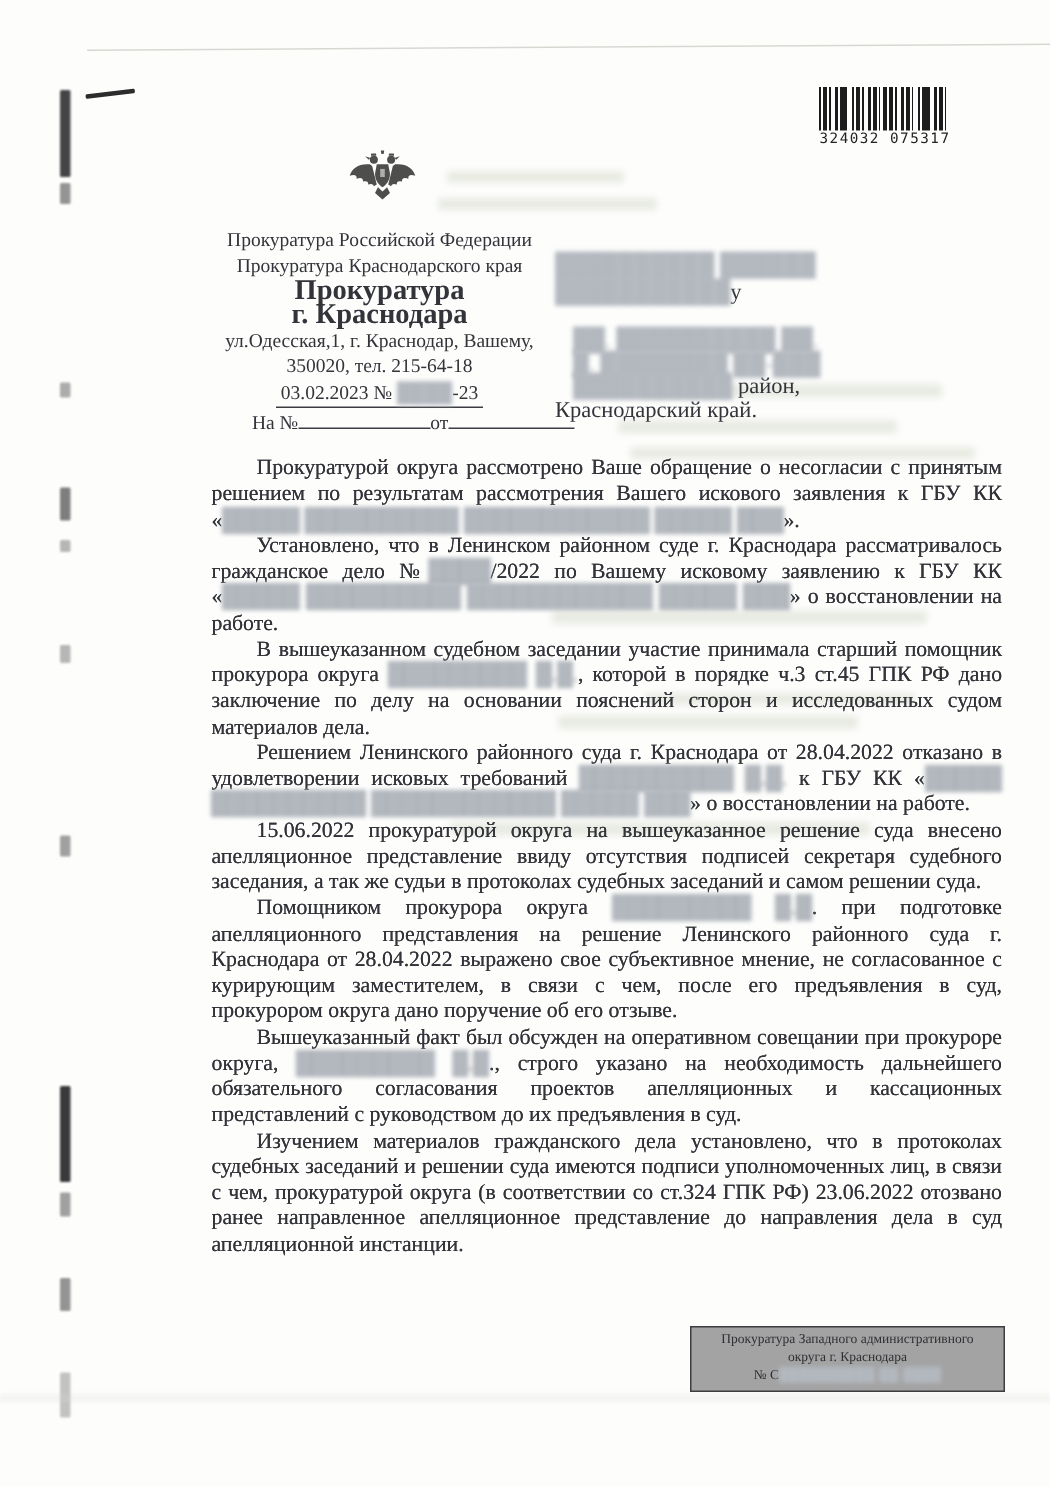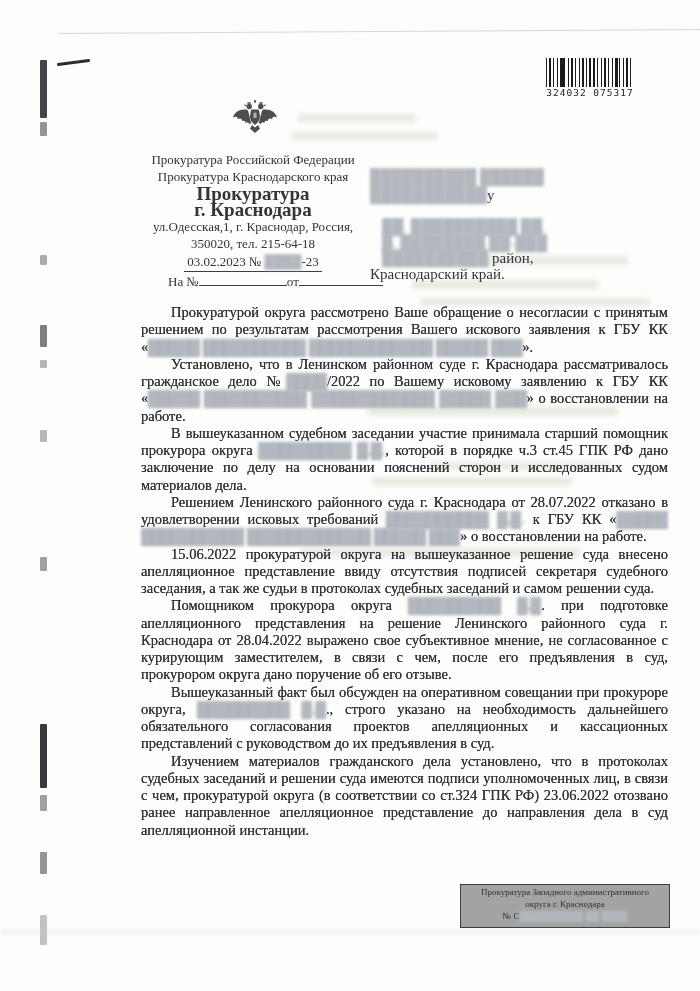--- a/index.html
+++ b/index.html
@@ -101,21 +101,21 @@
       </g>
     </svg>
   </div>
 
   <div id="letterhead">
     <div id="letterhead-lines">
         <div class="lh-line">Прокуратура Российской Федерации</div>
         <div class="lh-line">Прокуратура  Краснодарского края</div>
         <div class="lh-line bold">Прокуратура</div>
         <div class="lh-line bold">г. Краснодара</div>
-        <div class="lh-line">ул.Одесская,1, г. Краснодар, Россия,</div>
+        <div class="lh-line">ул.Одесская,1, г. Краснодар, Вашему,</div>
         <div class="lh-line">350020, тел. 215-64-18</div>
       </div>
     <div id="date-line">
       <span class="u-wrap"><span class="seg-n">03.02.2023  № </span><span class="seg-r">████</span><span class="seg-n">-23</span></span>
     </div>
     <div id="ref-line">
       <span>На №</span><span class="fill"></span><span>от</span><span class="fill f2"></span>
     </div>
   </div>
 
@@ -124,21 +124,21 @@
     <div class="addr"><span class="seg-r">██. ██████████ ██.</span></div>
     <div class="addr"><span class="seg-r">█. ████████ ██-███</span></div>
     <div class="addr"><span class="seg-r">██████████</span><span class="seg-n"> район,</span></div>
     <div class="region">Краснодарский край.</div>
   </div>
 
   <div id="body-text">
       <p class="para"><span class="seg-n">Прокуратурой округа рассмотрено Ваше обращение о несогласии с принятым решением по результатам рассмотрения Вашего искового заявления к ГБУ КК «</span><span class="seg-r">█████ ██████████ ████████████ █████ ███</span><span class="seg-n">».</span></p>
       <p class="para"><span class="seg-n">Установлено, что в Ленинском  районном суде г. Краснодара рассматривалось гражданское дело №</span><span class="seg-r">████</span><span class="seg-n">/2022 по Вашему исковому заявлению к ГБУ КК «</span><span class="seg-r">█████ ██████████ ████████████ █████ ███</span><span class="seg-n">» о восстановлении на работе.</span></p>
       <p class="para"><span class="seg-n">В вышеуказанном судебном заседании участие принимала старший помощник прокурора округа </span><span class="seg-r">█████████ █.█.</span><span class="seg-n">, которой в порядке ч.3 ст.45 ГПК РФ дано заключение по делу на основании пояснений сторон и исследованных судом материалов дела.</span></p>
-      <p class="para"><span class="seg-n">Решением Ленинского районного суда г. Краснодара от 28.07.2022 отказано в удовлетворении  исковых требований </span><span class="seg-r">██████████ █.█.</span><span class="seg-n"> к ГБУ КК «</span><span class="seg-r">█████ ██████████ ████████████ █████ ███</span><span class="seg-n">» о восстановлении на работе.</span></p>
+      <p class="para"><span class="seg-n">Решением Ленинского районного суда г. Краснодара от 28.04.2022 отказано в удовлетворении  исковых требований </span><span class="seg-r">██████████ █.█.</span><span class="seg-n"> к ГБУ КК «</span><span class="seg-r">█████ ██████████ ████████████ █████ ███</span><span class="seg-n">» о восстановлении на работе.</span></p>
       <p class="para"><span class="seg-u">15.06.2022  прокуратурой  округа</span><span class="seg-n"> на вышеуказанное решение суда </span><span class="seg-u">внесено апелляционное представление  ввиду отсутствия подписей секретаря судебного заседания, а так же судьи в протоколах судебных заседаний и самом решении суда.</span></p>
       <p class="para"><span class="seg-u">Помощником  прокурора  округа</span><span class="seg-n"> </span><span class="seg-r">█████████ █.█</span><span class="seg-n">. при подготовке апелляционного представления на решение Ленинского районного суда г. Краснодара от 28.04.2022 </span><span class="seg-u">выражено свое субъективное мнение, не согласованное с курирующим заместителем</span><span class="seg-n">, в связи с чем, после его предъявления в суд, прокурором округа дано поручение об его отзыве.</span></p>
       <p class="para"><span class="seg-u">Вышеуказанный факт был обсужден на оперативном совещании при прокуроре округа,</span><span class="seg-n"> </span><span class="seg-r">█████████ █.█</span><span class="seg-n">., </span><span class="seg-u">строго указано на необходимость</span><span class="seg-n"> дальнейшего </span><span class="seg-u">обязательного согласования</span><span class="seg-n"> проектов апелляционных и кассационных представлений </span><span class="seg-u">с руководством</span><span class="seg-n"> до их предъявления в суд.</span></p>
       <p class="para"><span class="seg-n">Изучением материалов гражданского дела </span><span class="seg-u">установлено, что в протоколах судебных  заседаний и  решении суда имеются подписи уполномоченных лиц, в связи с чем, прокуратурой округа</span><span class="seg-n"> (в соответствии со ст.324 ГПК РФ) 23.06.2022 </span><span class="seg-u">отозвано ранее направленное апелляционное представление</span><span class="seg-n"> до направления дела в суд апелляционной инстанции.</span></p>
     </div>
 
   <div id="stamp">
     <div>Прокуратура Западного административного</div>
     <div>округа г. Краснодара</div>
     <div><span class="seg-n">№ С</span><span class="seg-r">██████████-██-████</span></div>

